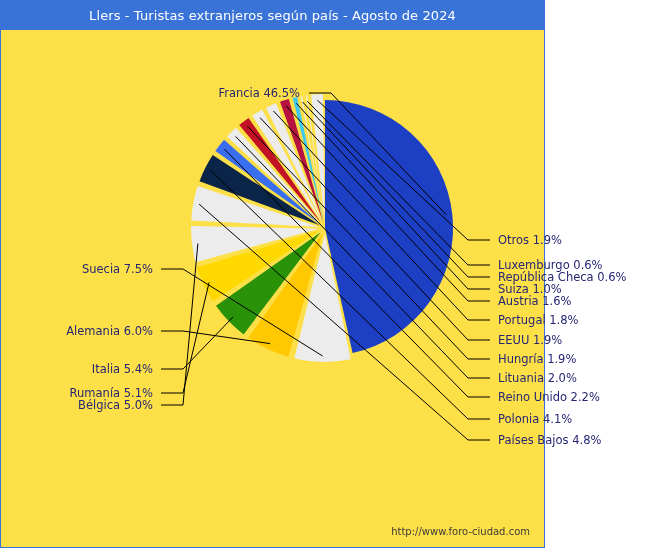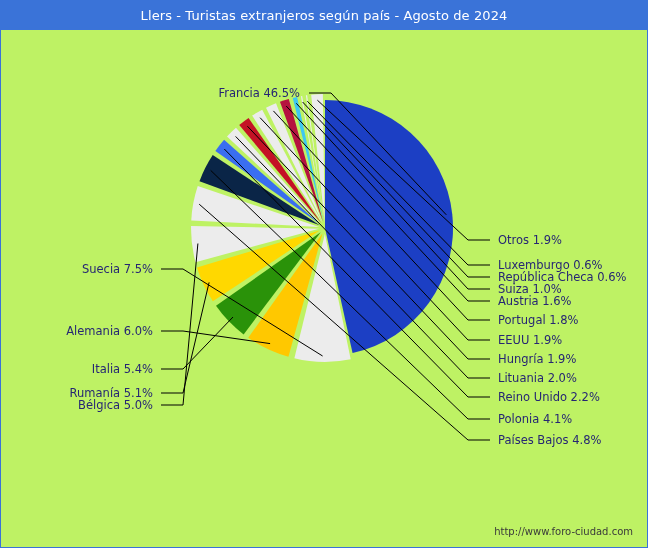--- a/index.html
+++ b/index.html
@@ -4,24 +4,24 @@
 <style>
   html,body{margin:0;padding:0;}
   body{
     width:650px;height:550px;
     background:#ffffff;
     font-family:"DejaVu Sans", sans-serif;
     overflow:hidden;
   }
   #frame{
     position:relative;
-    width:648px;height:548px;
+    width:545px;height:548px;
     border:1px solid #3a73d8;
     box-sizing:border-box;
-    background:#bef264;
+    background:#fde047;
   }
   #titlebar{
     position:absolute;left:0;top:0;
     width:100%;height:29px;
     background:#3a73d8;
     display:flex;align-items:center;justify-content:center;
   }
   #title{
     color:#ffffff;
     font-size:13px;

